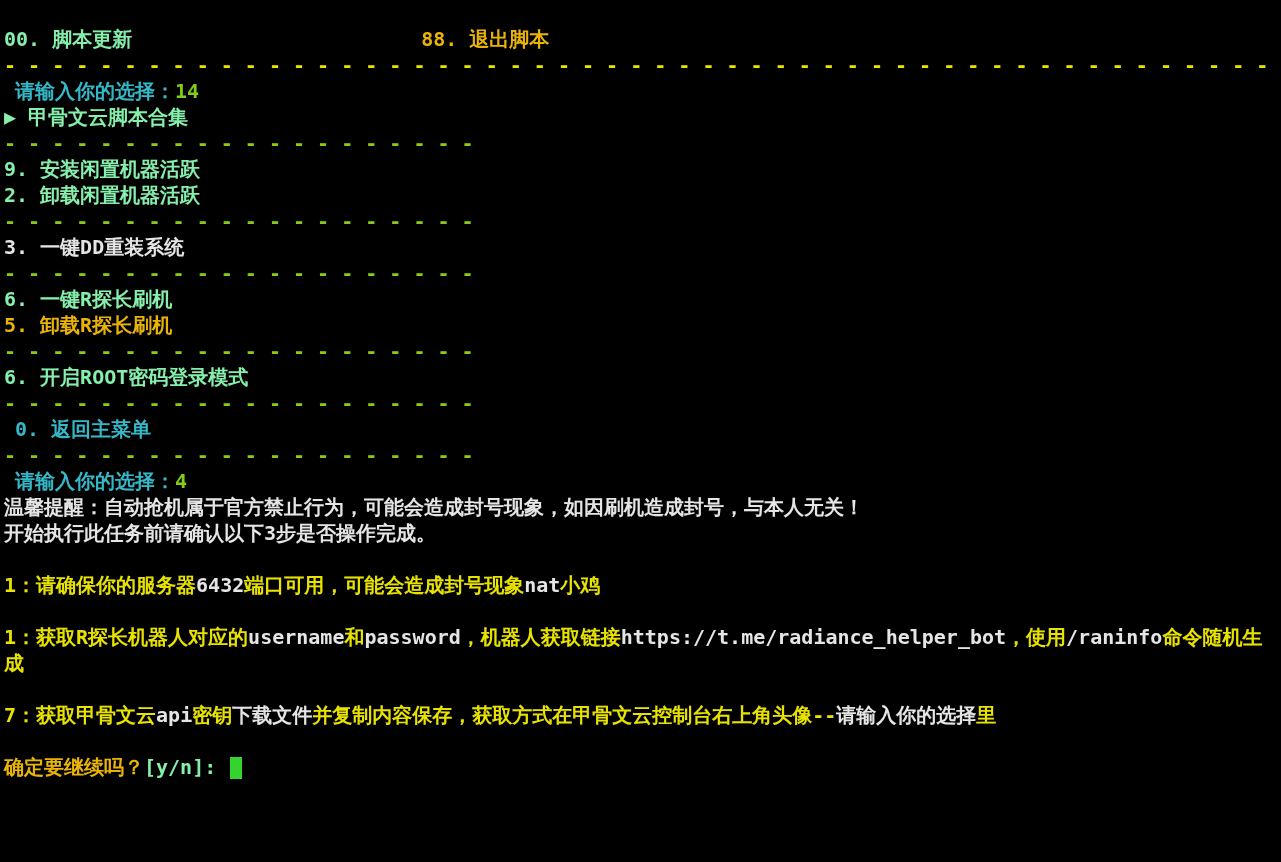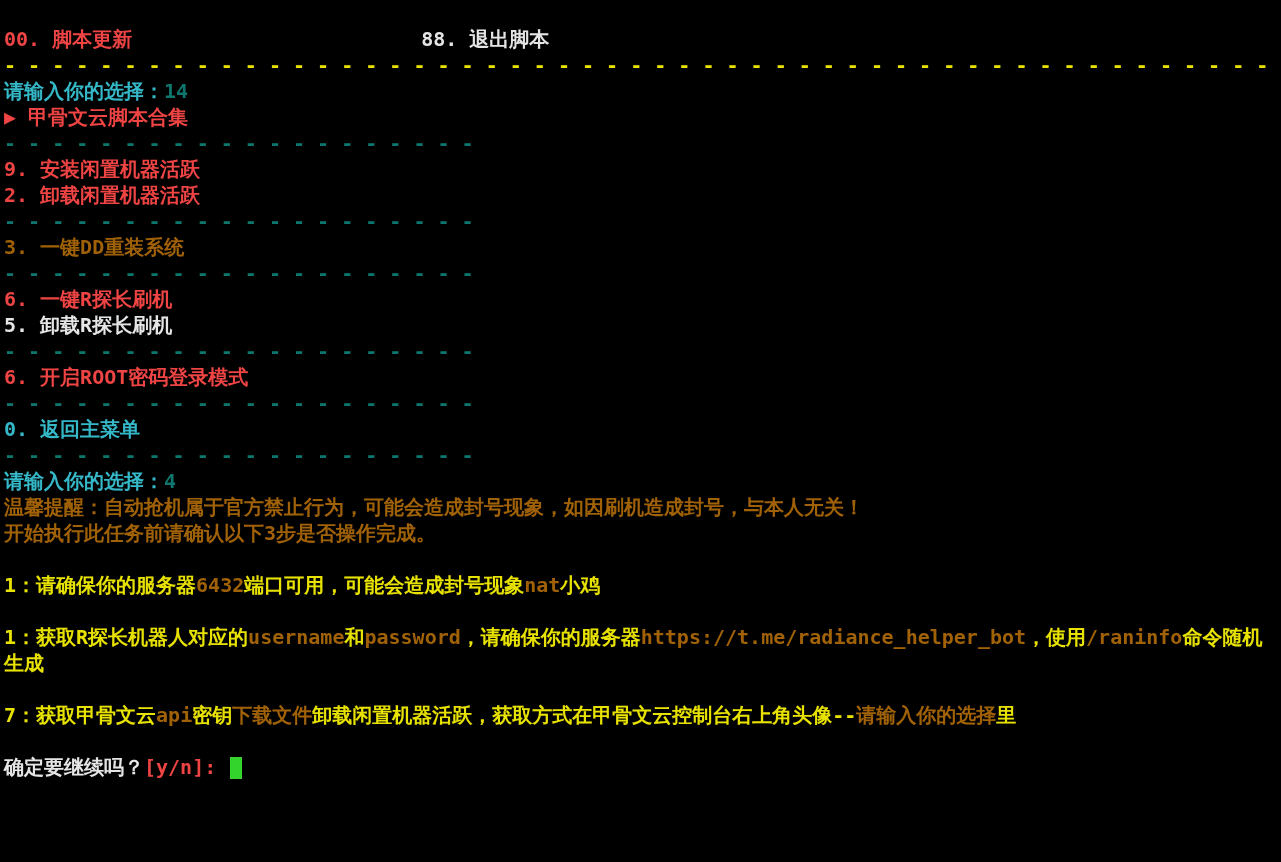--- a/index.html
+++ b/index.html
@@ -10,26 +10,26 @@
     font-family:"DejaVu Sans Mono","Microsoft YaHei","PingFang SC",monospace;
     font-size:20px;
     line-height:1.3;
     font-weight:bold;
   }
   .term{
     white-space:pre-wrap;
     word-break:break-all;
     padding:0 4px 4px 4px;
   }
-  .green{color:#ef4444;}
-  .red{color:#e5e5e5;}
+  .green{color:#86efac;}
+  .red{color:#eab308;}
   .yellow{color:#e8e200;}
-  .magenta{color:#a16207;}
-  .cyan{color:#35b8c8;}
-  .white{color:#0f766e;}
+  .magenta{color:#e5e5e5;}
+  .cyan{color:#35b8c8;margin-left:11px;}
+  .white{color:#84cc16;}
   .cursor{
     display:inline-block;
     width:0.6em;
     height:1.1em;
     background:#33d52c;
     vertical-align:text-bottom;
     margin-left:2px;
   }
 </style>
 </head>
@@ -52,18 +52,18 @@
 <span class="green">6. 开启ROOT密码登录模式</span>
 <span class="white">- - - - - - - - - - - - - - - - - - - -</span>
 <span class="cyan">0. 返回主菜单</span>
 <span class="white">- - - - - - - - - - - - - - - - - - - -</span>
 <span class="cyan">请输入你的选择：</span><span class="white">4</span>
 <span class="magenta">温馨提醒：自动抢机属于官方禁止行为，可能会造成封号现象，如因刷机造成封号，与本人无关！</span>
 <span class="magenta">开始执行此任务前请确认以下3步是否操作完成。</span>
 
 <span class="yellow">1：请确保你的服务器</span><span class="magenta">6432</span><span class="yellow">端口可用，可能会造成封号现象</span><span class="magenta">nat</span><span class="yellow">小鸡</span>
 
-<span class="yellow">1：获取R探长机器人对应的</span><span class="magenta">username</span><span class="yellow">和</span><span class="magenta">password</span><span class="yellow">，请确保你的服务器</span><span class="magenta">https://t.me/radiance_helper_bot</span><span class="yellow">，使用</span><span class="magenta">/raninfo</span><span class="yellow">命令随机生成</span>
+<span class="yellow">1：获取R探长机器人对应的</span><span class="magenta">username</span><span class="yellow">和</span><span class="magenta">password</span><span class="yellow">，机器人获取链接</span><span class="magenta">https://t.me/radiance_helper_bot</span><span class="yellow">，使用</span><span class="magenta">/raninfo</span><span class="yellow">命令随机生成</span>
 
-<span class="yellow">7：获取甲骨文云</span><span class="magenta">api</span><span class="yellow">密钥</span><span class="magenta">下载文件</span><span class="yellow">卸载闲置机器活跃，获取方式在甲骨文云控制台右上角头像--</span><span class="magenta">请输入你的选择</span><span class="yellow">里</span>
+<span class="yellow">7：获取甲骨文云</span><span class="magenta">api</span><span class="yellow">密钥</span><span class="magenta">下载文件</span><span class="yellow">并复制内容保存，获取方式在甲骨文云控制台右上角头像--</span><span class="magenta">请输入你的选择</span><span class="yellow">里</span>
 
 <span class="red">确定要继续吗？</span><span class="green">[y/n]: </span><span class="cursor"></span>
 </div>
 
 </body></html>

